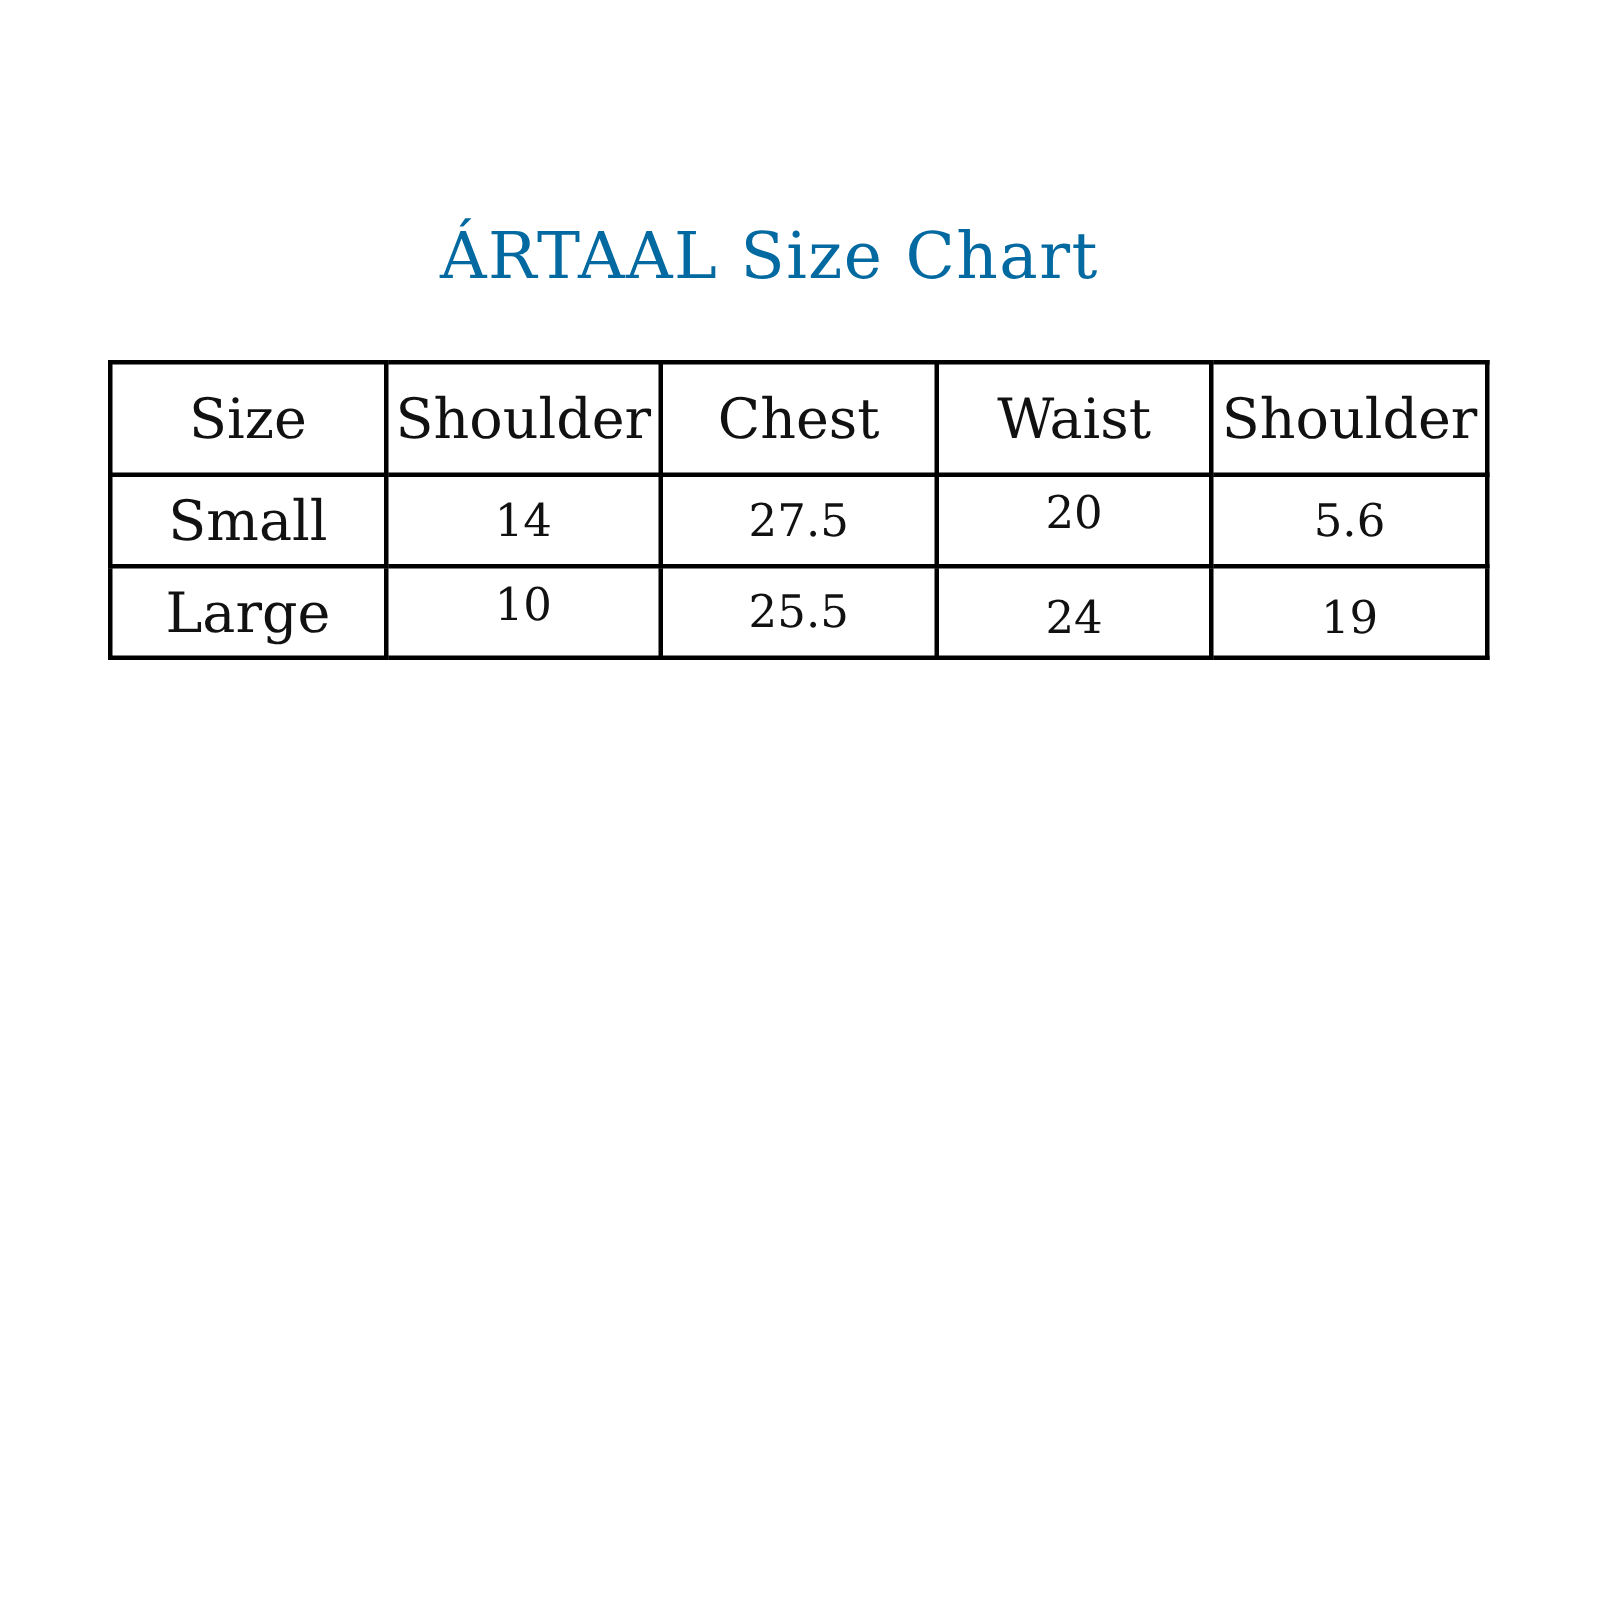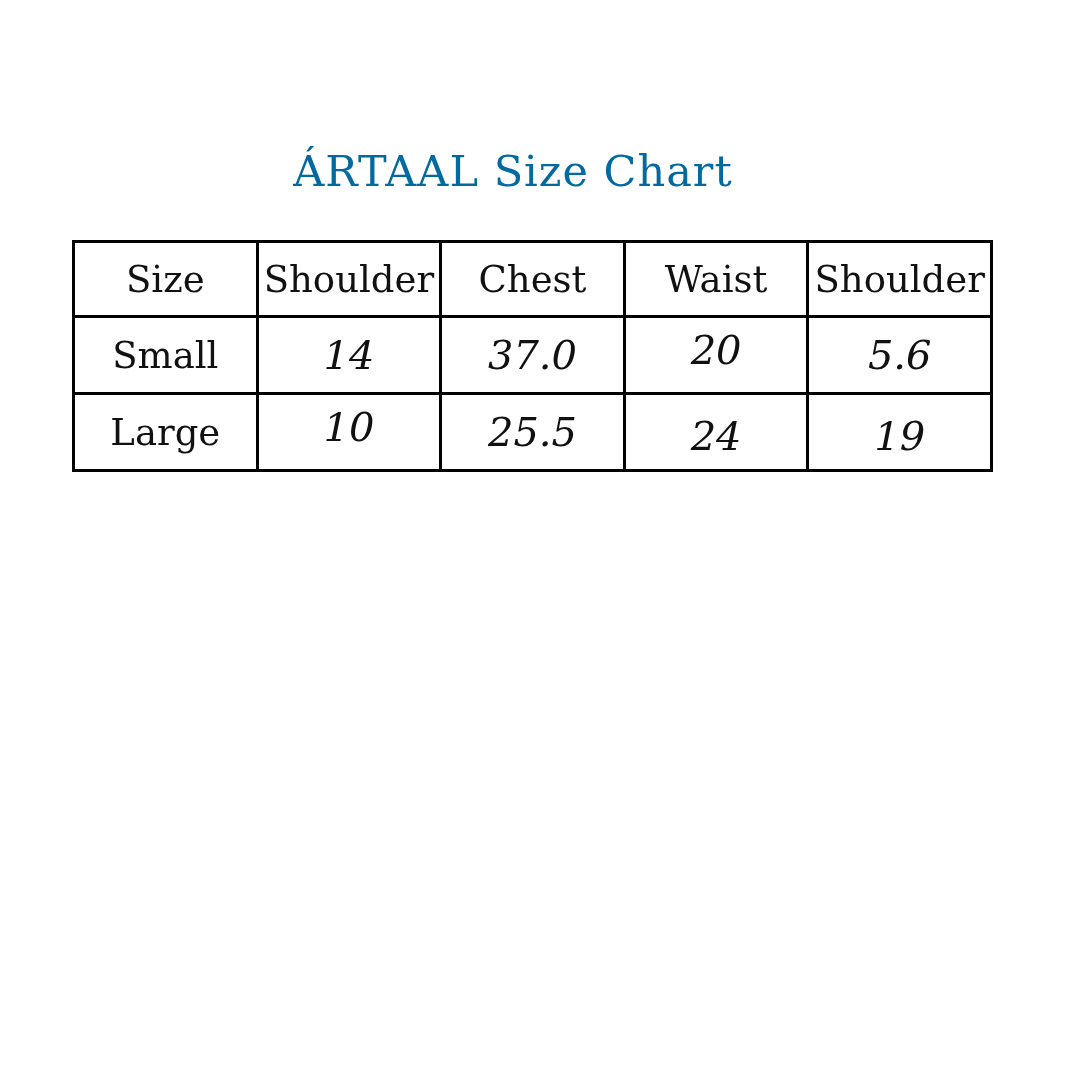--- a/index.html
+++ b/index.html
@@ -41,28 +41,27 @@
     vertical-align: middle;
     padding: 0;
     font-weight: normal;
     background: #ffffff;
   }
   .size-chart thead th {
     height: 72px;
     font-size: 37px;
   }
   .size-chart tbody tr {
-    height: 77px;
+    height: 61px;
   }
   .size-chart td.name {
     font-size: 37px;
   }
   .size-chart td.num {
-    font-size: 40px;
-    font-style: italic;
+    font-size: 30px;
   }
   
   .cellval { position: relative; display: inline-block; }
   .cellval.up   { top: -5px; text-align: right; }
   .cellval.down { top: 4px; text-align: center; }
 </style>
 </head>
 <body>
 
 <div class="title">ÁRTAAL Size Chart</div>
@@ -79,21 +78,21 @@
   </thead>
   <tbody>
     <tr>
       <td class="name">
         <span class="cellval">Small</span>
       </td>
       <td class="num">
         <span class="cellval">14</span>
       </td>
       <td class="num">
-        <span class="cellval">37.0</span>
+        <span class="cellval">27.5</span>
       </td>
       <td class="num">
         <span class="cellval up">20</span>
       </td>
       <td class="num">
         <span class="cellval">5.6</span>
       </td>
     </tr>
     <tr>
       <td class="name">

